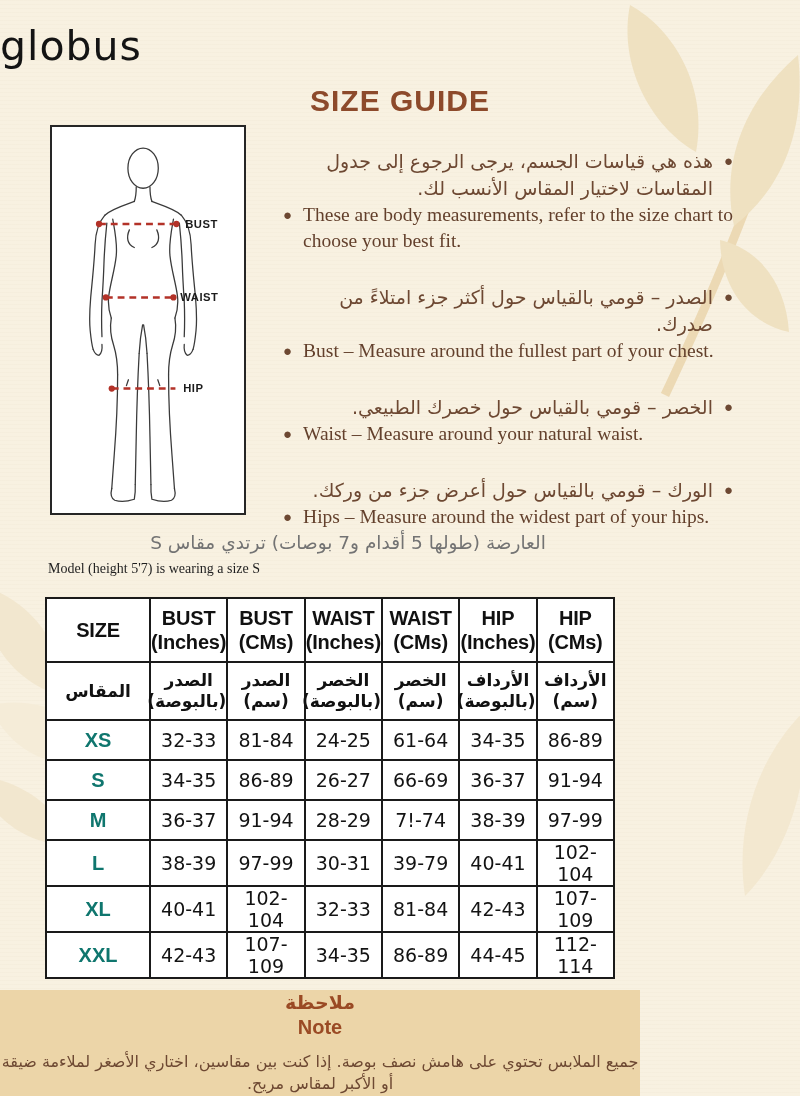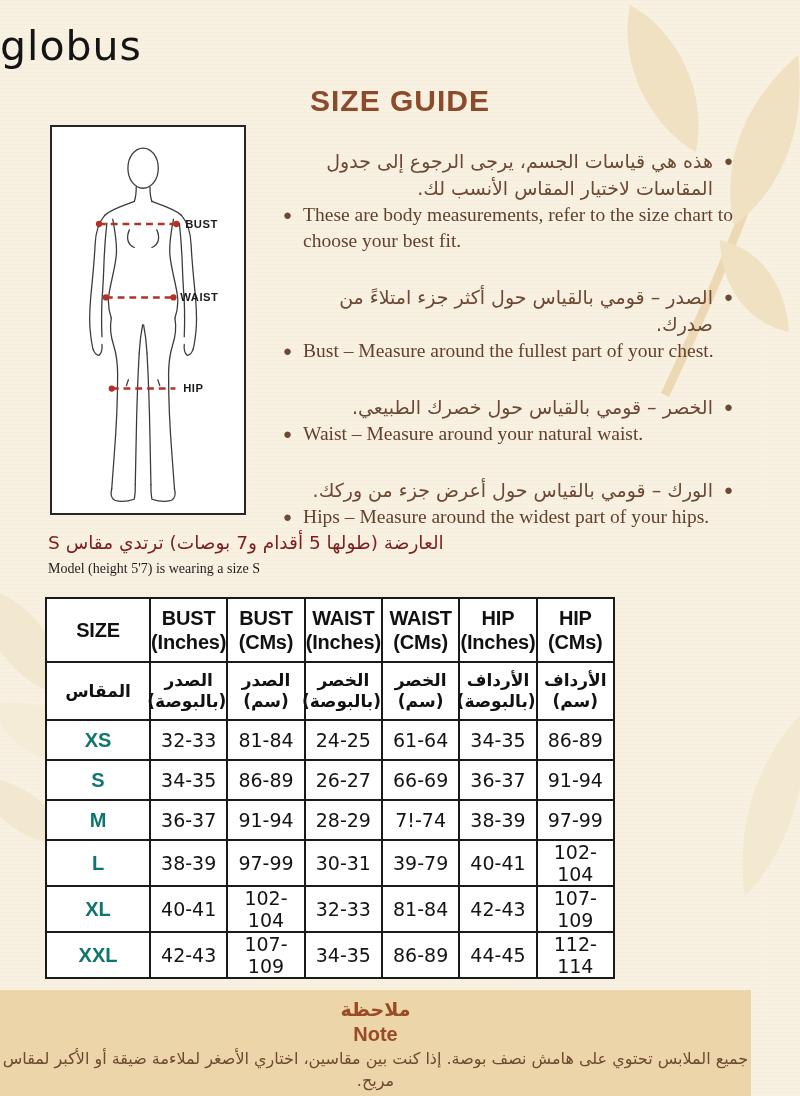--- a/index.html
+++ b/index.html
@@ -31,45 +31,45 @@
   .group{margin-bottom:30px}
   .bline{display:flex;gap:11px;align-items:flex-start}
   .bline .dot{color:#6d4832;font-size:15px;line-height:26px;flex:0 0 auto}
   .bline .txt{flex:1;color:#6d4832}
   .bline.ar{flex-direction:row-reverse}
   .bline.ar .txt{direction:rtl;text-align:right;font-size:19px;line-height:27px;
     font-family:"DejaVu Sans",sans-serif}
   .bline.en .txt{font-family:"Liberation Serif",serif;font-size:19.5px;line-height:26px;color:#63402c}
 
   .model{position:absolute;left:48px;top:530px;width:600px;text-align:left}
-  .model .ar{direction:rtl;text-align:left;font-size:18.5px;line-height:26px;color:#7f1d1d;
+  .model .ar{direction:rtl;text-align:center;font-size:18.5px;line-height:26px;color:#737373;
     font-family:"DejaVu Sans",sans-serif}
   .model .en{font-family:"Liberation Serif",serif;font-size:14px;line-height:26px;color:#1e1e1e}
 
   table.size-table{position:absolute;left:45px;top:597px;width:570px;
     border-collapse:collapse;table-layout:fixed;background:#fff}
   .size-table col.c0{width:104px}
   .size-table th,.size-table td{border:2px solid #1a1a1a;text-align:center;
     vertical-align:middle;padding:0;background:#fff}
   .hrow-en th{height:62px}
   .hrow-en span{display:block;font-size:20px;line-height:24px;font-weight:700;color:#111;
     letter-spacing:-0.2px}
   .hrow-ar th{height:56px}
   .hrow-ar span{display:block;direction:rtl;font-size:17px;line-height:21px;font-weight:700;
     color:#111;font-family:"DejaVu Sans",sans-serif}
   .drow{height:40px}
   .drow th{font-size:20px;font-weight:700;color:#0f766e;font-family:"Liberation Sans",sans-serif}
   .drow td{font-size:19px;color:#131313;font-family:"DejaVu Sans",sans-serif}
 
-  .note-band{position:absolute;left:0;top:990px;width:751px;height:106px;
-    background:#ecd5a8;text-align:center;box-sizing:border-box;padding-top:7px}
+  .note-band{position:absolute;left:0;top:990px;width:640px;height:106px;
+    background:#ecd5a8;text-align:center;box-sizing:border-box;}
   .note-title-ar{direction:rtl;font-size:19px;line-height:24px;font-weight:700;color:#9a4a24;
     font-family:"DejaVu Sans",sans-serif}
   .note-title-en{font-size:20px;line-height:24px;font-weight:700;color:#9a4a24;margin-top:1px}
-  .note-body-ar{direction:rtl;font-size:16px;line-height:22px;color:#6d4832;margin-top:2px;
+  .note-body-ar{direction:rtl;font-size:16px;line-height:22px;color:#6d4832;margin-top:12px;
     font-family:"DejaVu Sans",sans-serif}
   .note-body-en{font-size:16.5px;line-height:22px;color:#6d4832;margin-top:2px}
 </style>
 </head>
 <body>
 
 <svg class="decor" style="right:0;top:0" width="230" height="400" viewBox="0 0 230 400">
   <path d="M95 395 C135 310 175 220 225 70" stroke="#ecd9b4" stroke-width="9" fill="none"></path>
   <g fill="#efe1c1">
     <path d="M60 5 C105 30 138 88 126 152 C80 126 48 64 60 5 Z"></path>

